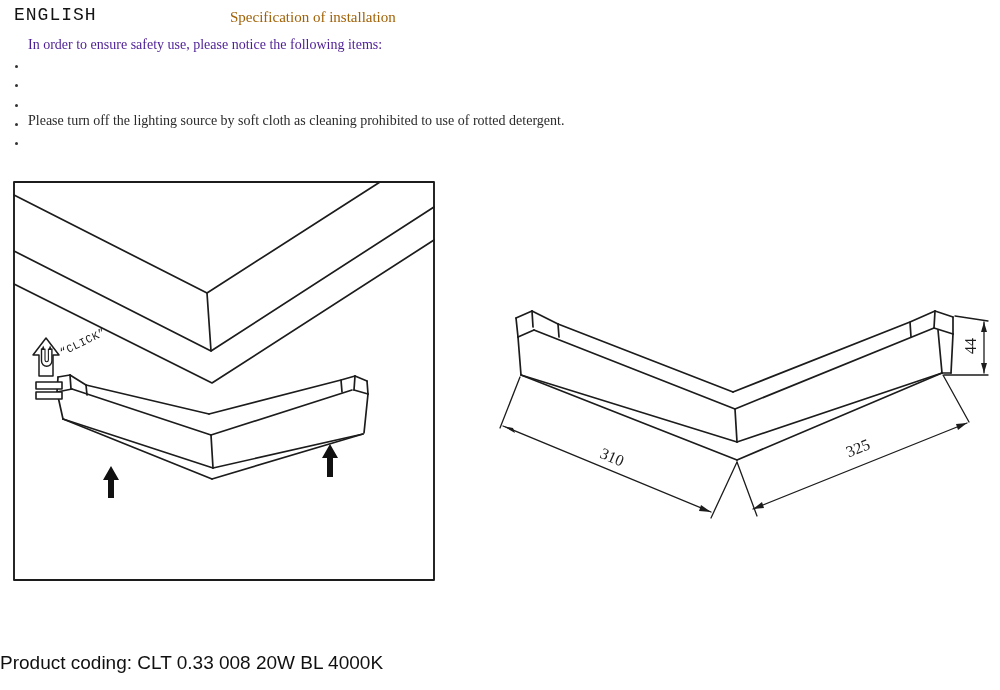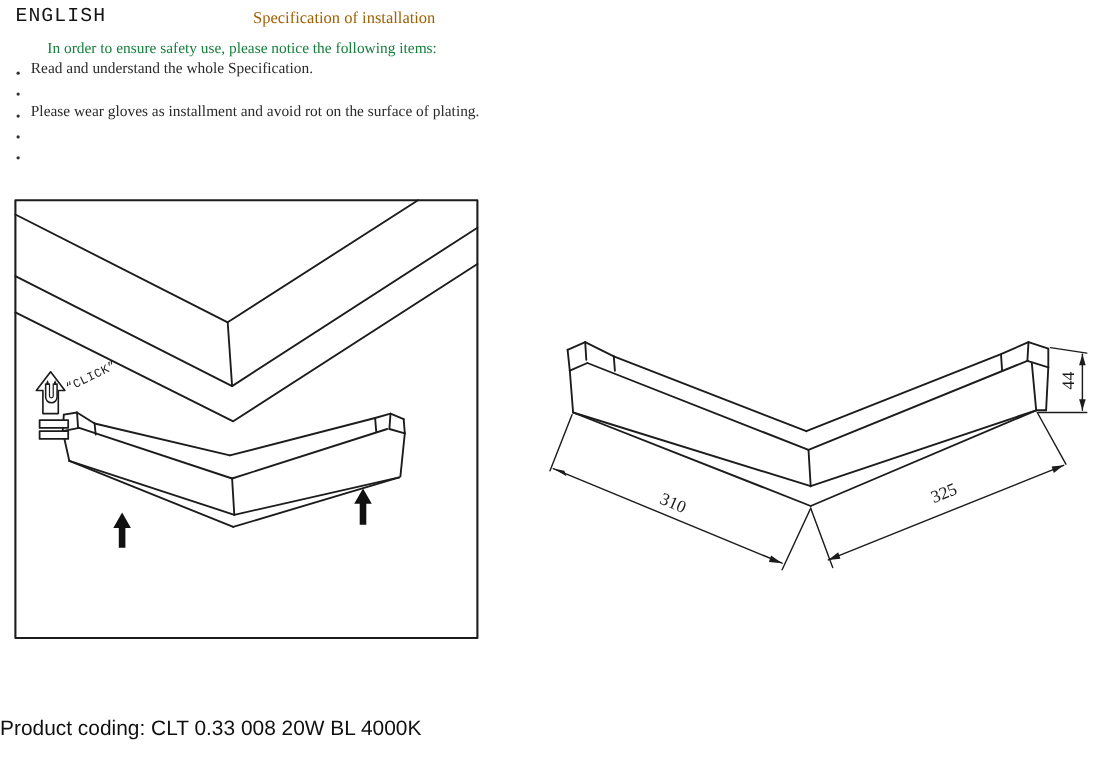--- a/index.html
+++ b/index.html
@@ -8,21 +8,21 @@
     font-family:"Liberation Serif",serif;color:#1f1f1f;overflow:hidden;
   }
   .english{
     position:absolute;left:14px;top:5px;
     font-family:"Liberation Mono",monospace;font-size:18px;letter-spacing:1px;color:#141414;text-align:center;
   }
   .doc-title{
     position:absolute;left:230px;top:9px;font-size:15px;color:#a16207;
   }
   .intro{
-    position:absolute;left:43px;top:37px;font-size:14px;color:#15803d;
+    position:absolute;left:28px;top:37px;font-size:14px;color:#4c1d95;
   }
   .notices{
     position:absolute;left:15px;top:55px;
   }
   .notice-row{
     display:flex;align-items:flex-start;height:19.3px;font-size:14px;color:#2a2a2a;white-space:nowrap;
   }
   .bullet{
     width:3px;height:3px;border-radius:50%;background:#333;margin:10px 10px 0 0;flex:none;
   }
@@ -37,31 +37,30 @@
 
 <div class="page">
 
   <div class="english">ENGLISH</div>
   <div class="doc-title">Specification of installation</div>
   <div class="intro">In order to ensure safety use, please notice the following items:</div>
 
   <div class="notices">
     <div class="notice-row">
       <span class="bullet"></span>
-      <span>Read and understand the whole Specification.</span>
     </div>
     <div class="notice-row">
       <span class="bullet"></span>
     </div>
     <div class="notice-row">
       <span class="bullet"></span>
-      <span>Please wear gloves as installment and avoid rot on the surface of plating.</span>
     </div>
     <div class="notice-row">
       <span class="bullet"></span>
+      <span>Please turn off the lighting source by soft cloth as cleaning prohibited to use of rotted detergent.</span>
     </div>
     <div class="notice-row">
       <span class="bullet"></span>
     </div>
   </div>
 
   <svg class="artwork" width="1000" height="690" viewBox="0 0 1000 690" fill="none" stroke="#1c1c1c" stroke-width="1.7" stroke-linecap="round" stroke-linejoin="round">
 
     <g>
       <rect x="14" y="182" width="420" height="398" stroke-width="1.9"></rect>

